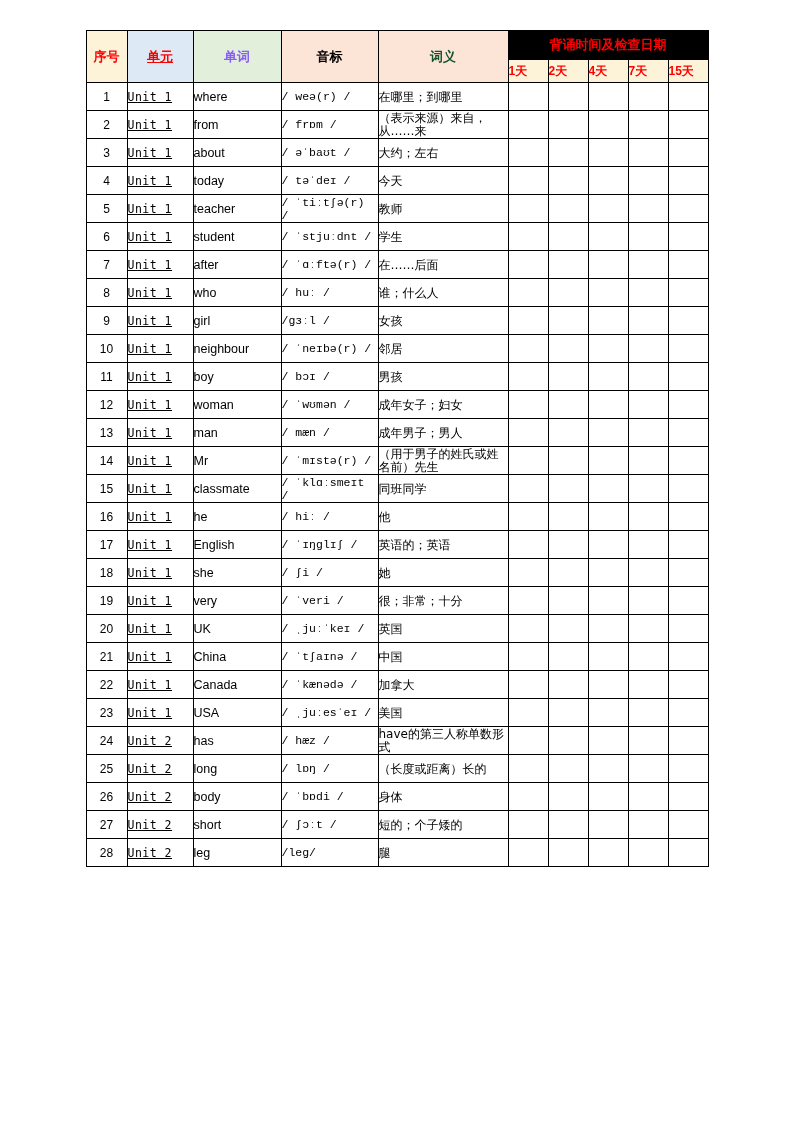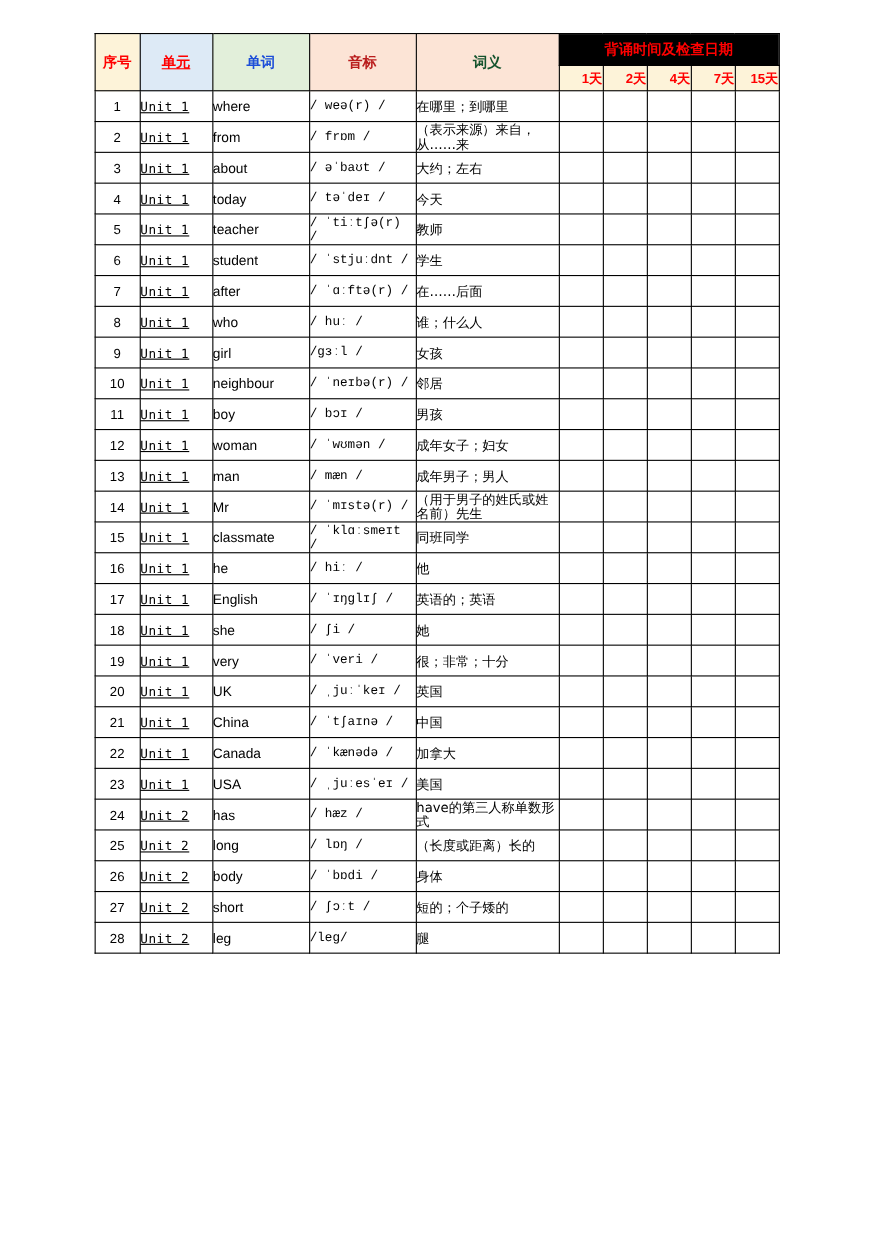--- a/index.html
+++ b/index.html
@@ -59,28 +59,28 @@
   thead .hdr-top th {
     height: 28px;
     font-size: 13px;
     font-weight: bold;
     text-align: center;
   }
   thead .hdr-bot th {
     height: 22px;
     font-size: 12px;
     font-weight: bold;
-    text-align: right;
+    text-align: left;
     color: #ff0000;
     background: #fdf3d9;
   }
   th.h-idx  { background: #fdf3d9; color: #ff0000; }
   th.h-unit { background: #ddeaf6; color: #ff0000; text-decoration: underline; }
-  th.h-word { background: #e2efda; color: #1d4ed8; }
-  th.h-phon { background: #fce4d6; color: #b91c1c; margin-top: 32px; }
+  th.h-word { background: #e2efda; color: #8b5cf6; }
+  th.h-phon { background: #fce4d6; color: #000000; margin-top: 32px; }
   th.h-mean { background: #fce4d6; color: #14532d; }
   th.h-days { background: #000000; color: #ff0000; }
 
   tbody td {
     height: 27px;
     font-size: 12.5px;
   }
   td.idx {
     text-align: center;
     font-size: 12px;

